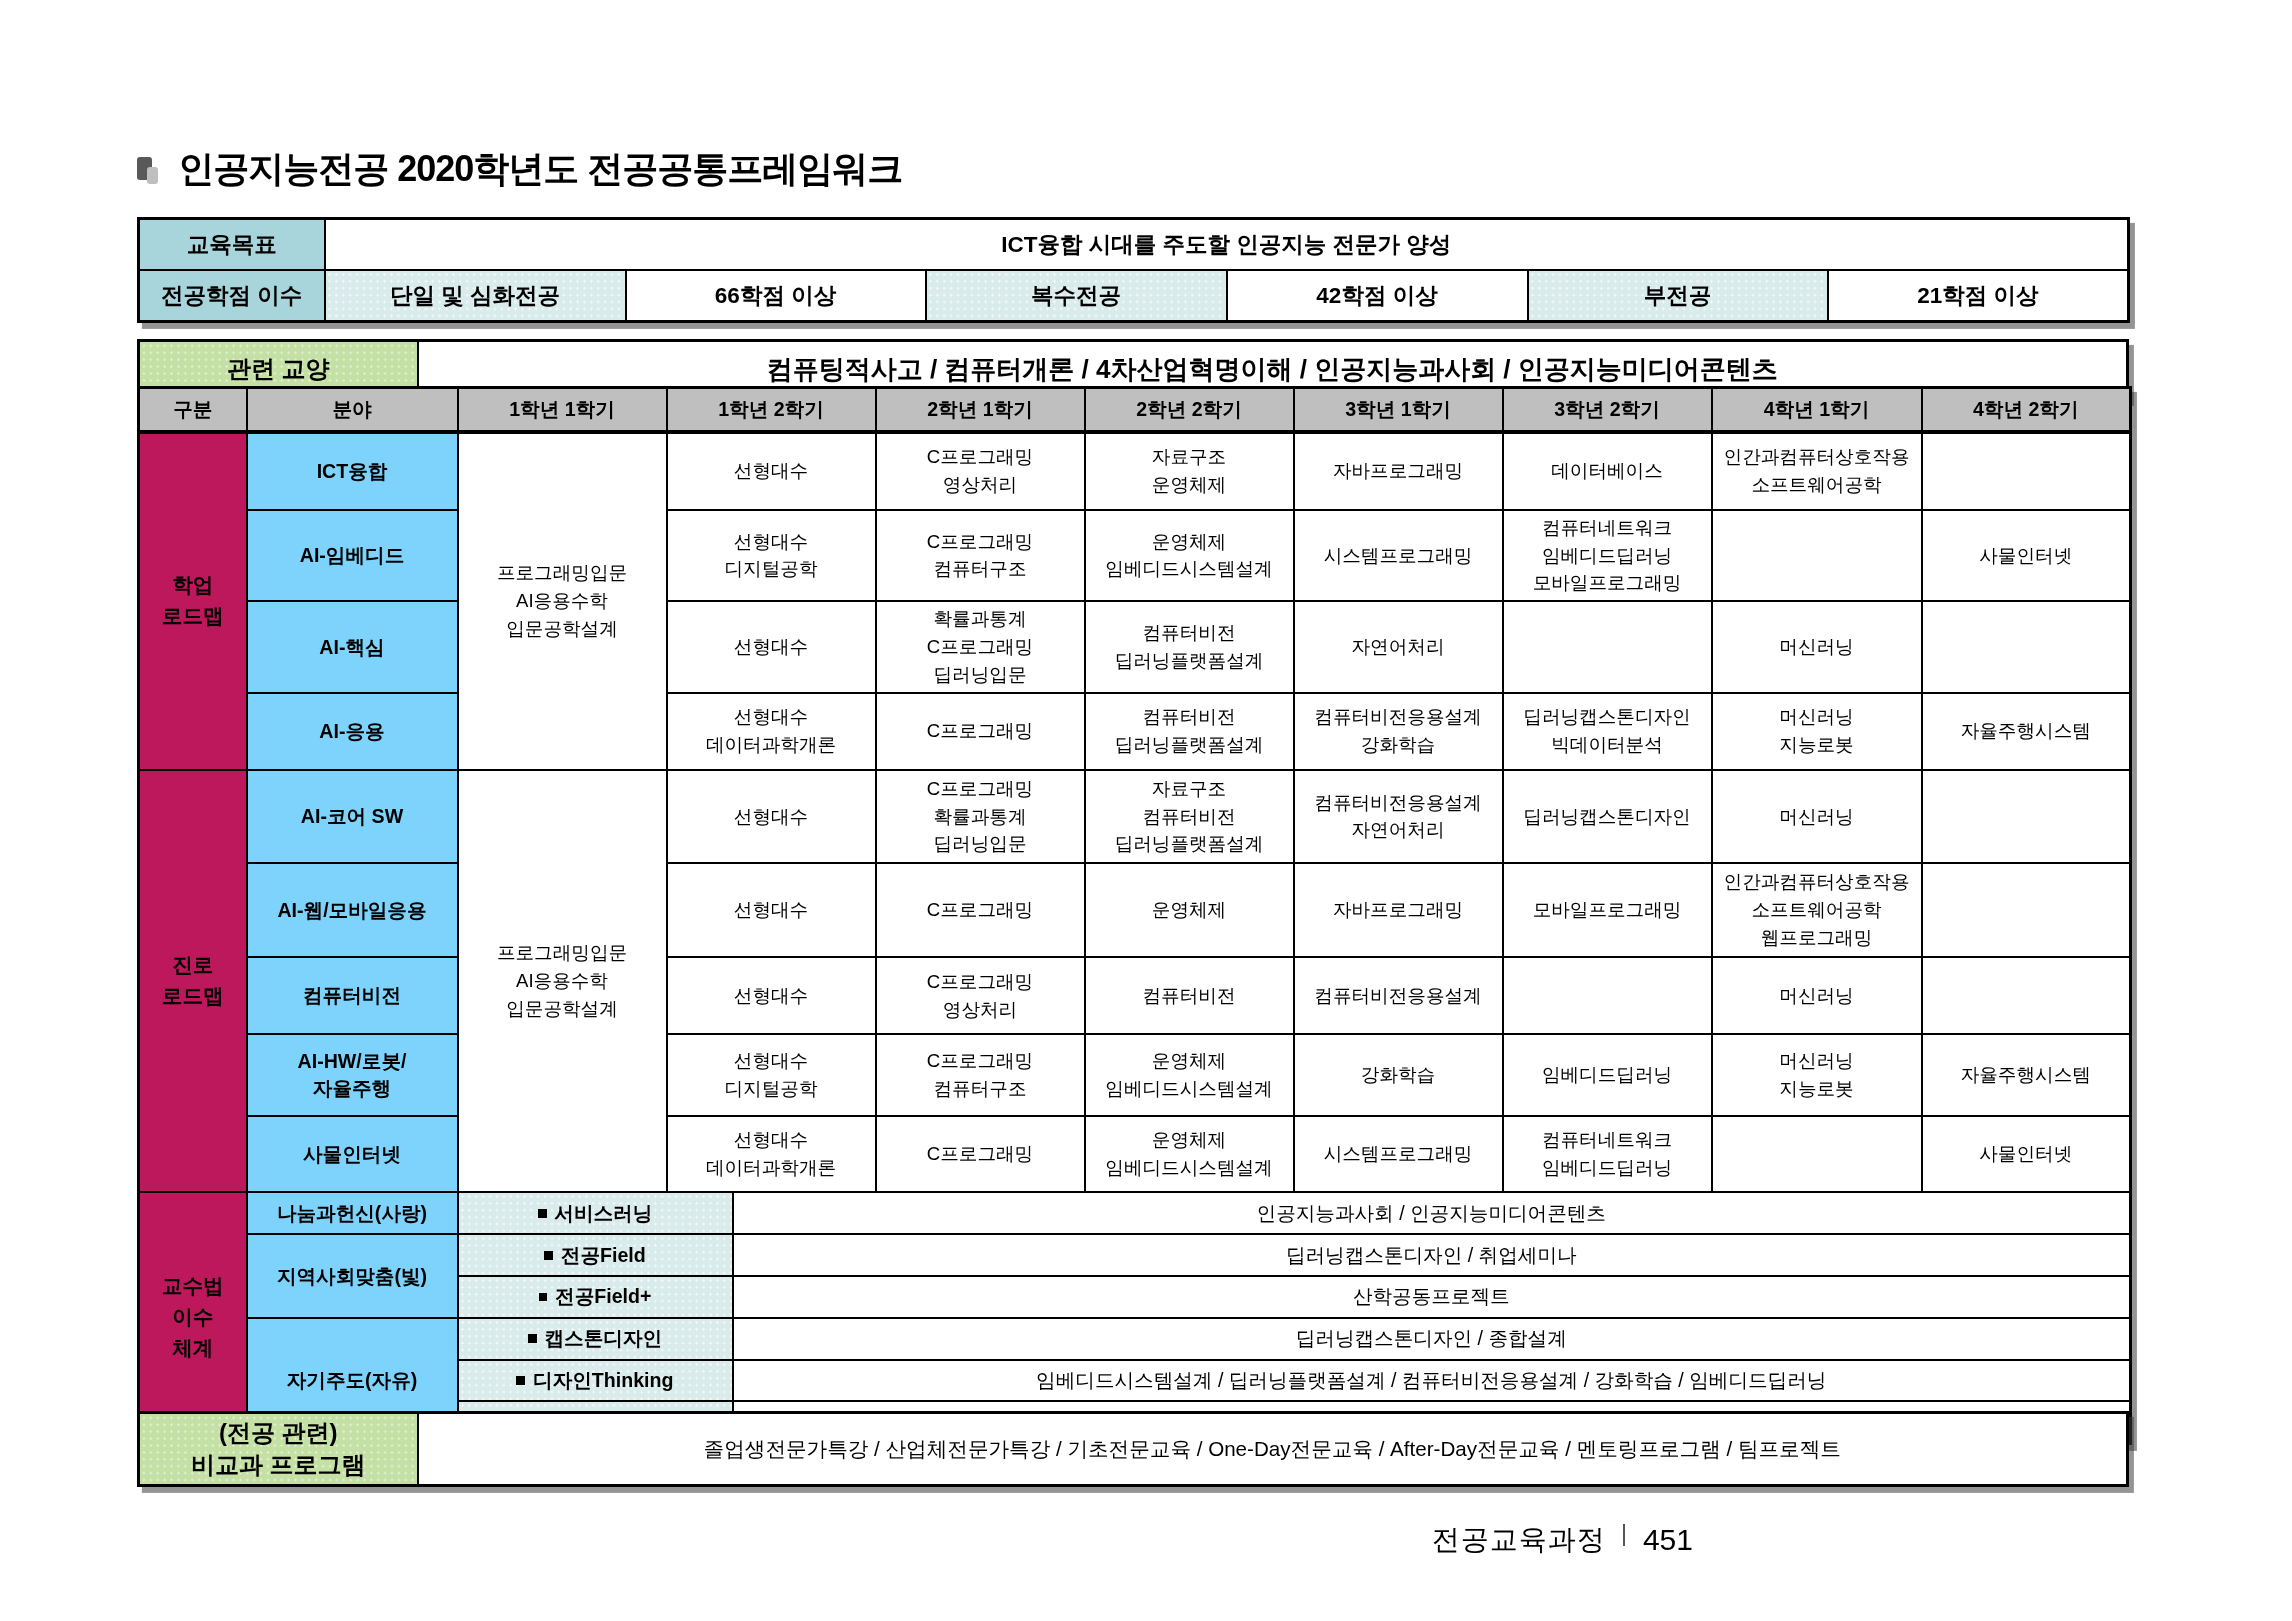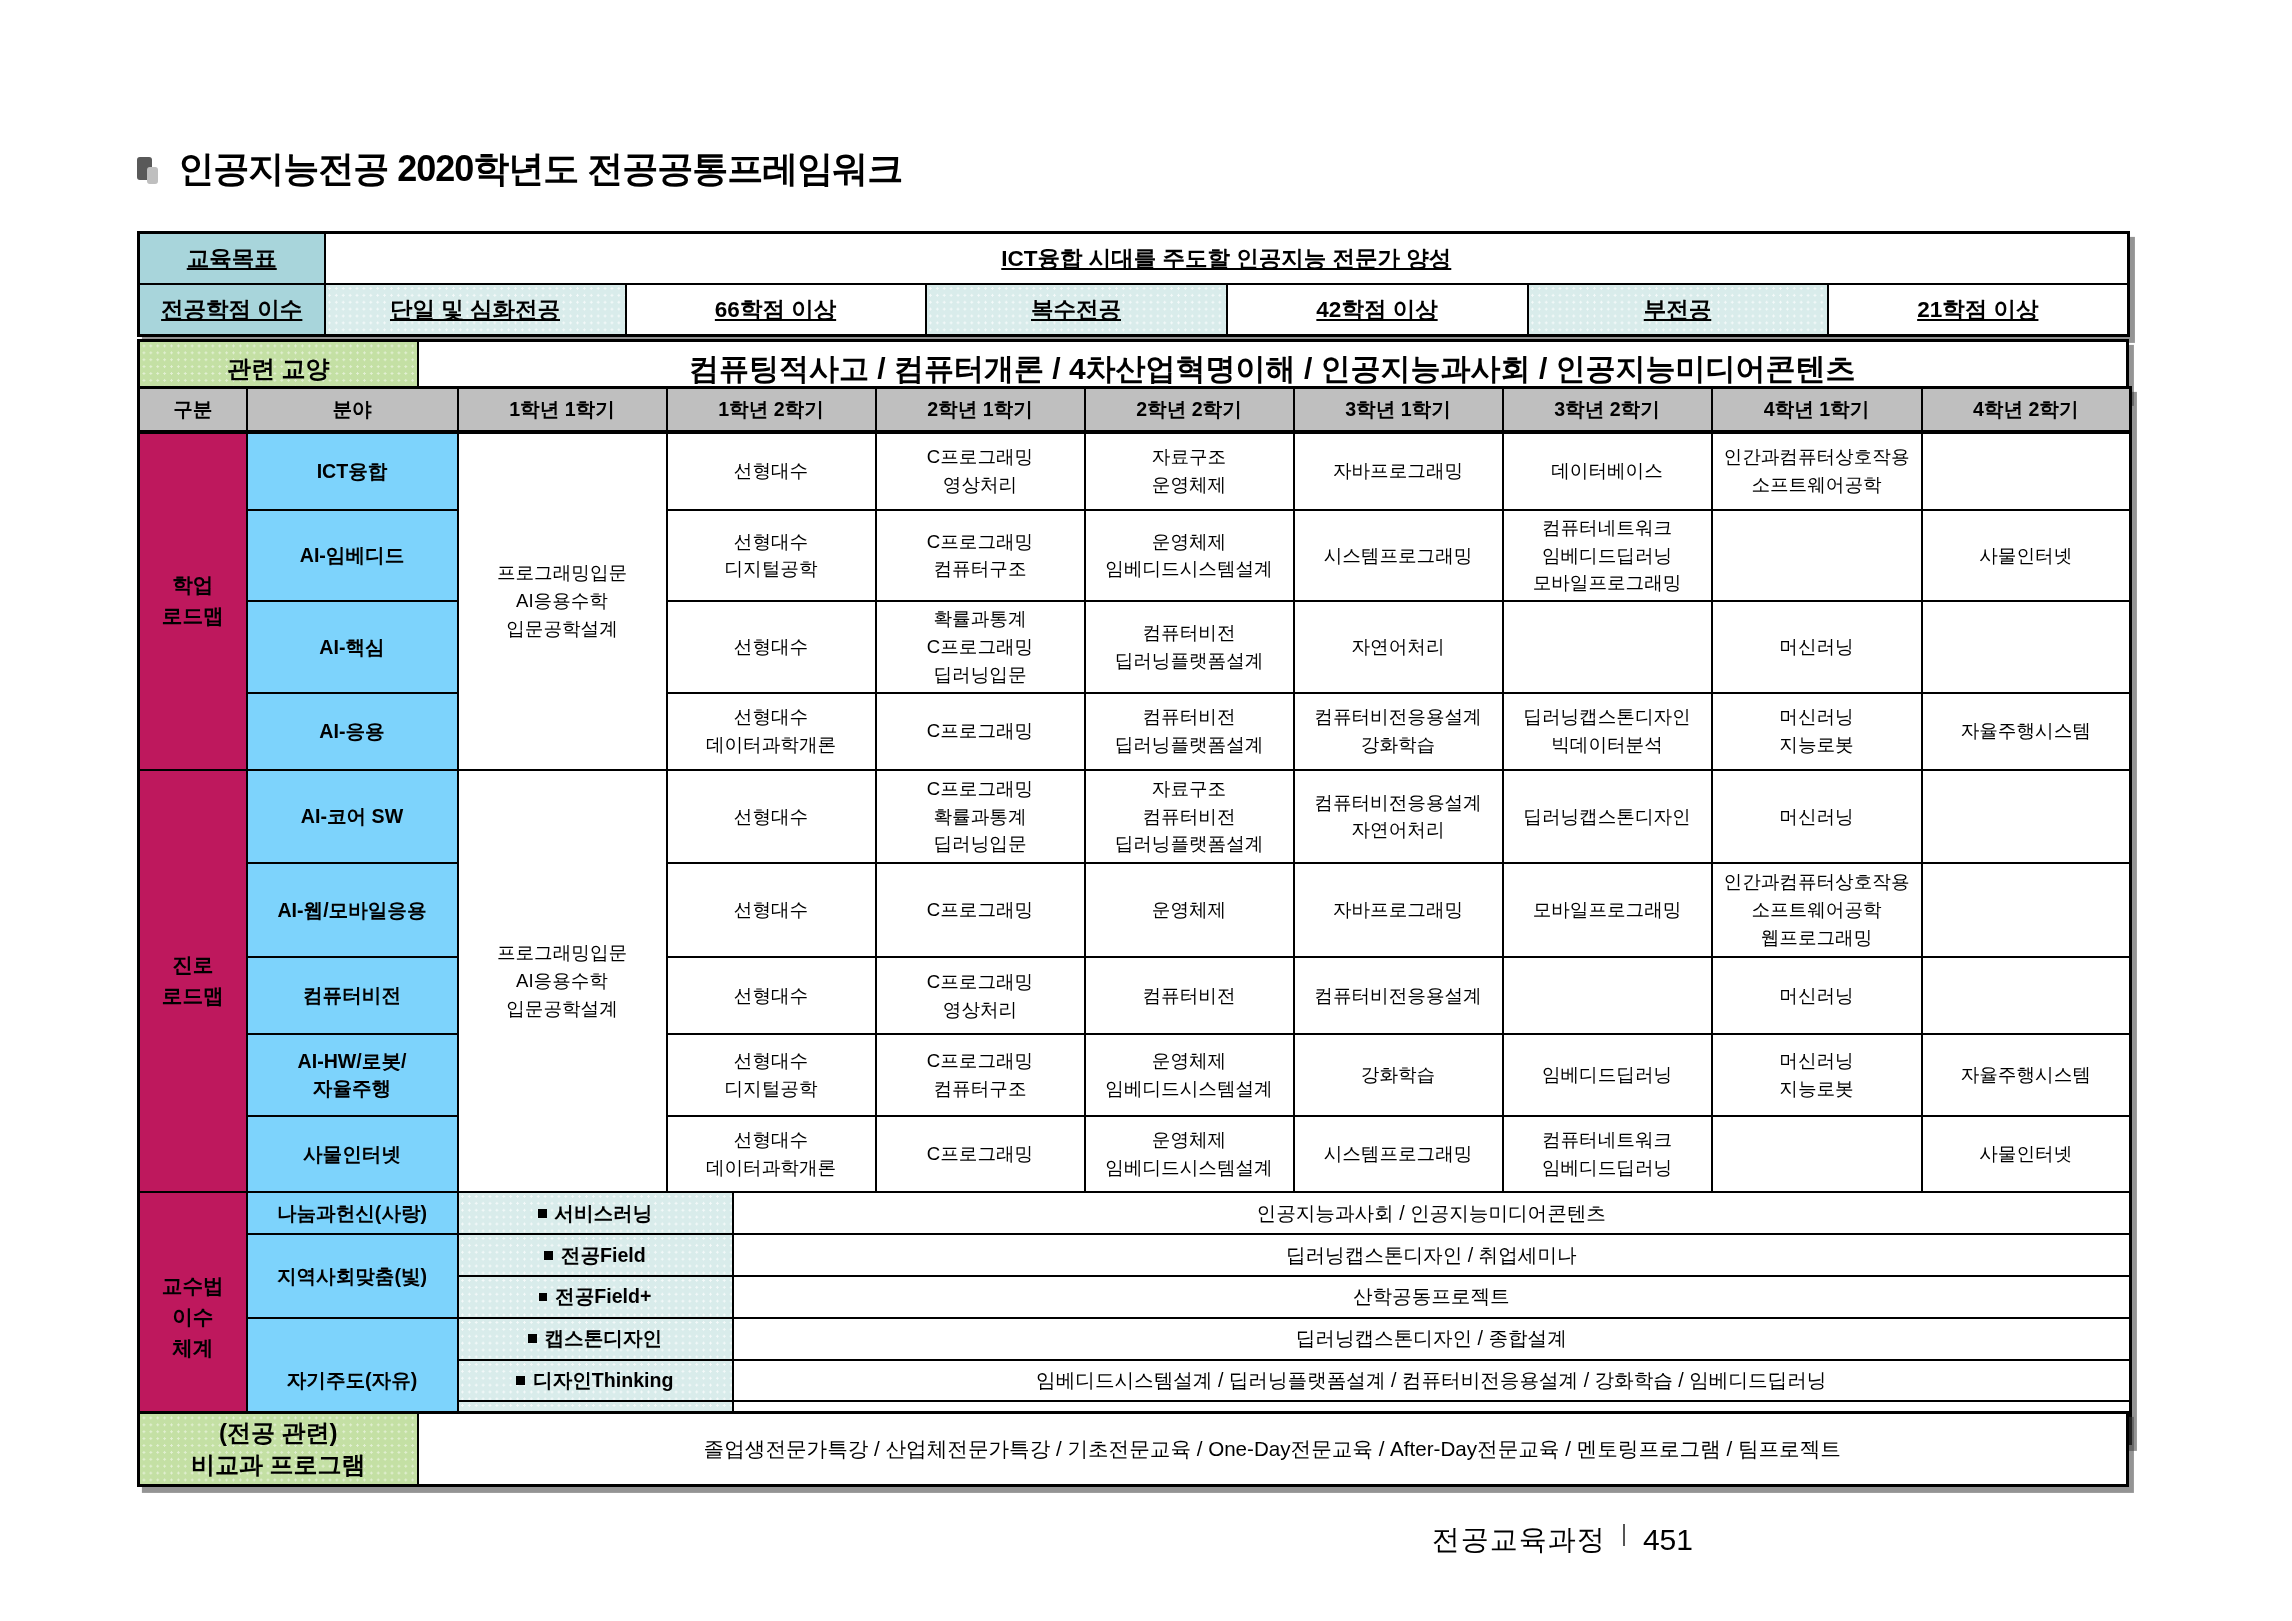--- a/index.html
+++ b/index.html
@@ -16,25 +16,25 @@
   .title-icon .sq-small { position:absolute; left:9.8px; top:13.7px; width:10.8px; height:17.6px; background:#bfbfbf; border-radius:2.9px; }
   .title-text { font-size:36px; font-weight:bold; letter-spacing:-1px; }
 
   
   table.tbl { border-collapse:collapse; table-layout:fixed; width:1990px;
     box-shadow:4.9px 5.9px 0 rgba(60,60,60,.55); background:#fff; }
   table.tbl td { border:2px solid #000; text-align:center; vertical-align:middle;
     padding:2.9px 9.8px; white-space:pre-line; overflow:hidden; }
   table.tbl { border:3.9px solid #000; }
 
-  .t1 { position:absolute; top:231px;text-decoration:underline; }
+  .t1 { position:absolute; top:217px; }
   .t1 td { font-weight:bold; font-size:22.5px; height:43px; }
   .t2 { position:absolute; top:339px; }
   .t2 td { height:49px; }
-  .t2 .val { font-weight:bold; font-size:30px; }
+  .t2 .val { font-weight:bold; font-size:26px; }
   .tmain { position:absolute; top:386px; }
   .t4 { position:absolute; top:1411px; }
   .t4 td { height:59px; }
   .t4 .val { font-size:20.6px; }
 
   .teal { background:#A8D5DB; }
   .teal-lt { background:#D9ECEB;
     background-image:radial-gradient(rgba(255,255,255,.7) 1px, transparent 1.4px);
     background-size:6.9px 6.9px; }
   .green { background:#C4E0A4; font-weight:bold; font-size:24px;

